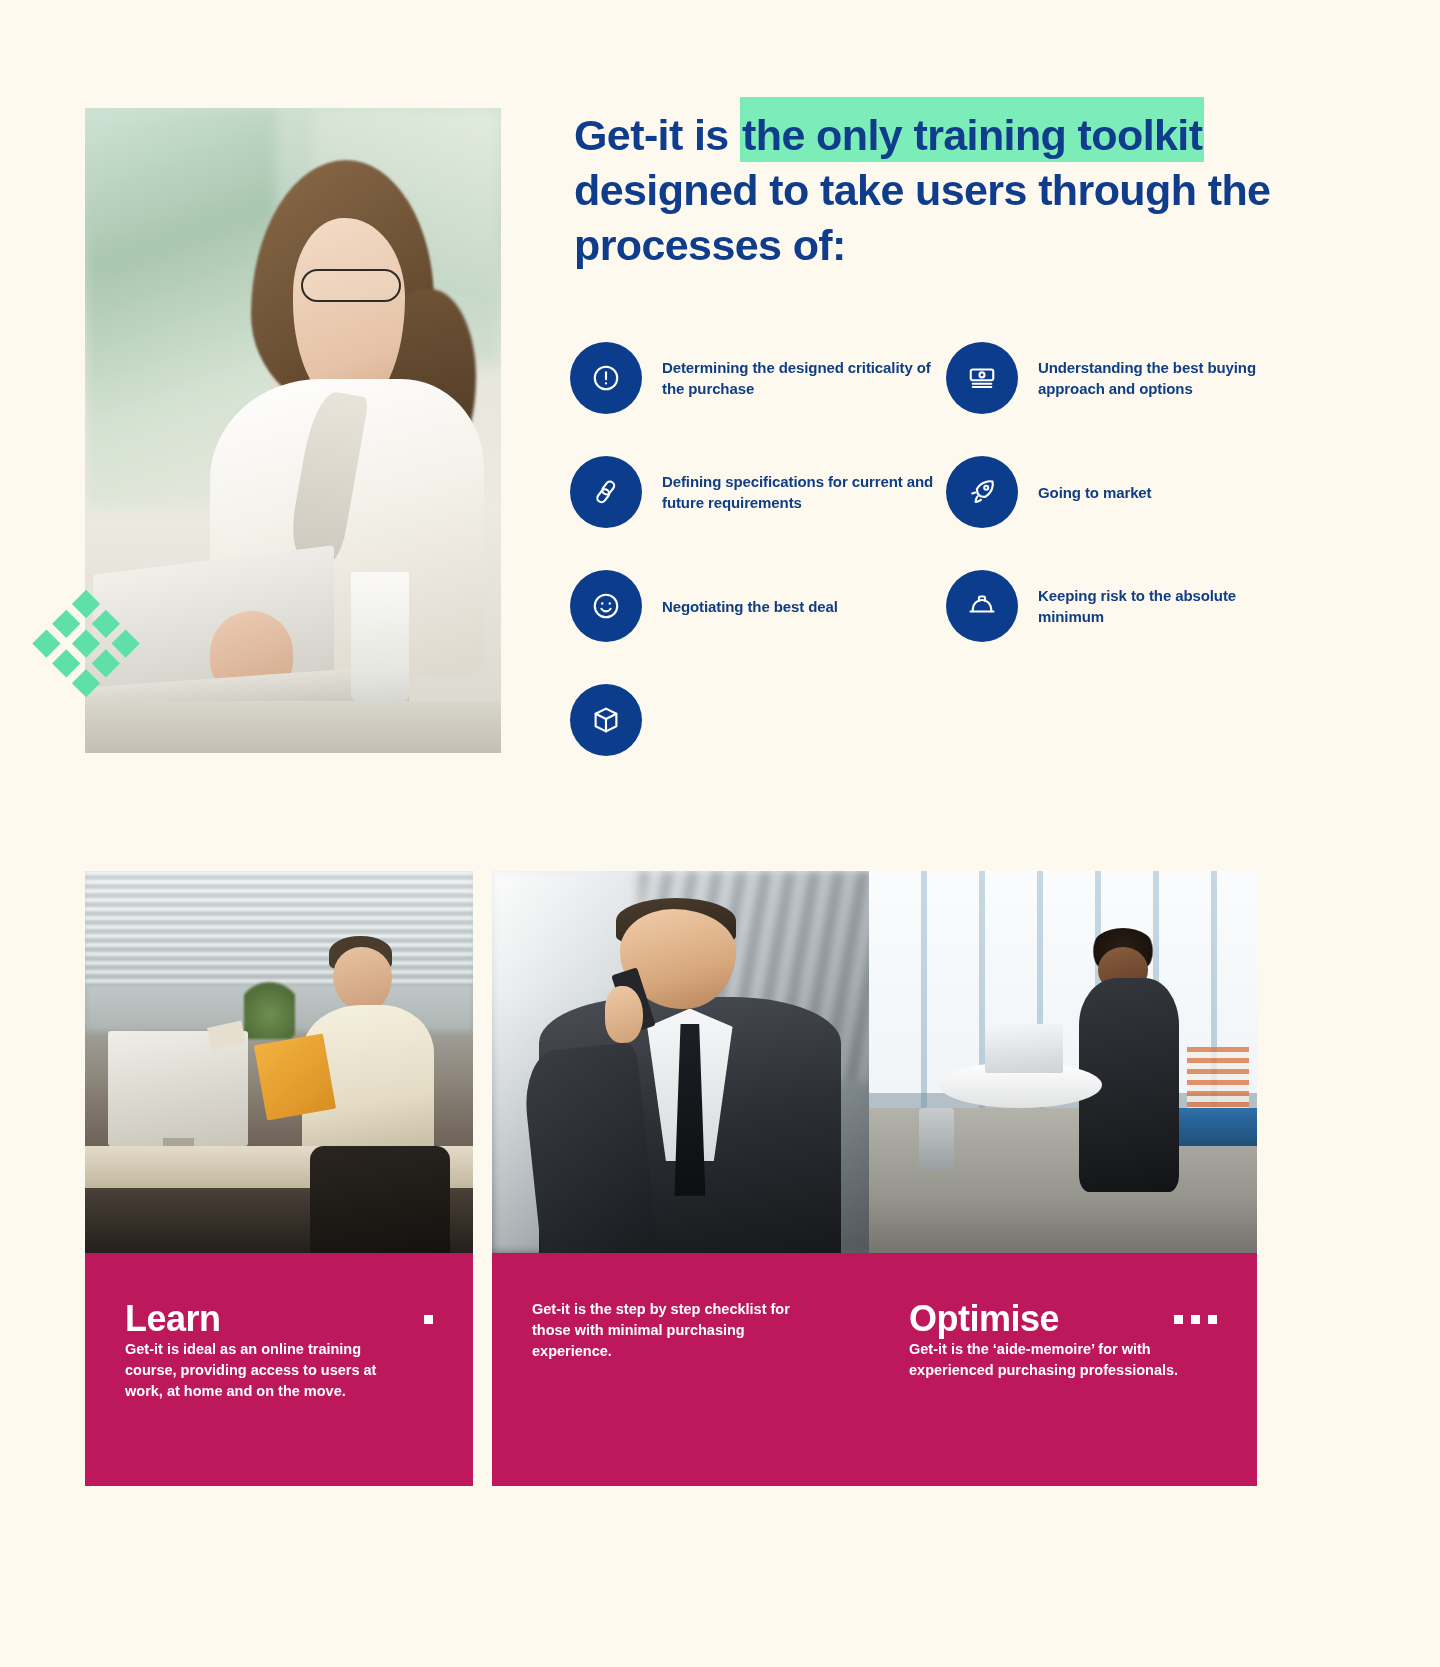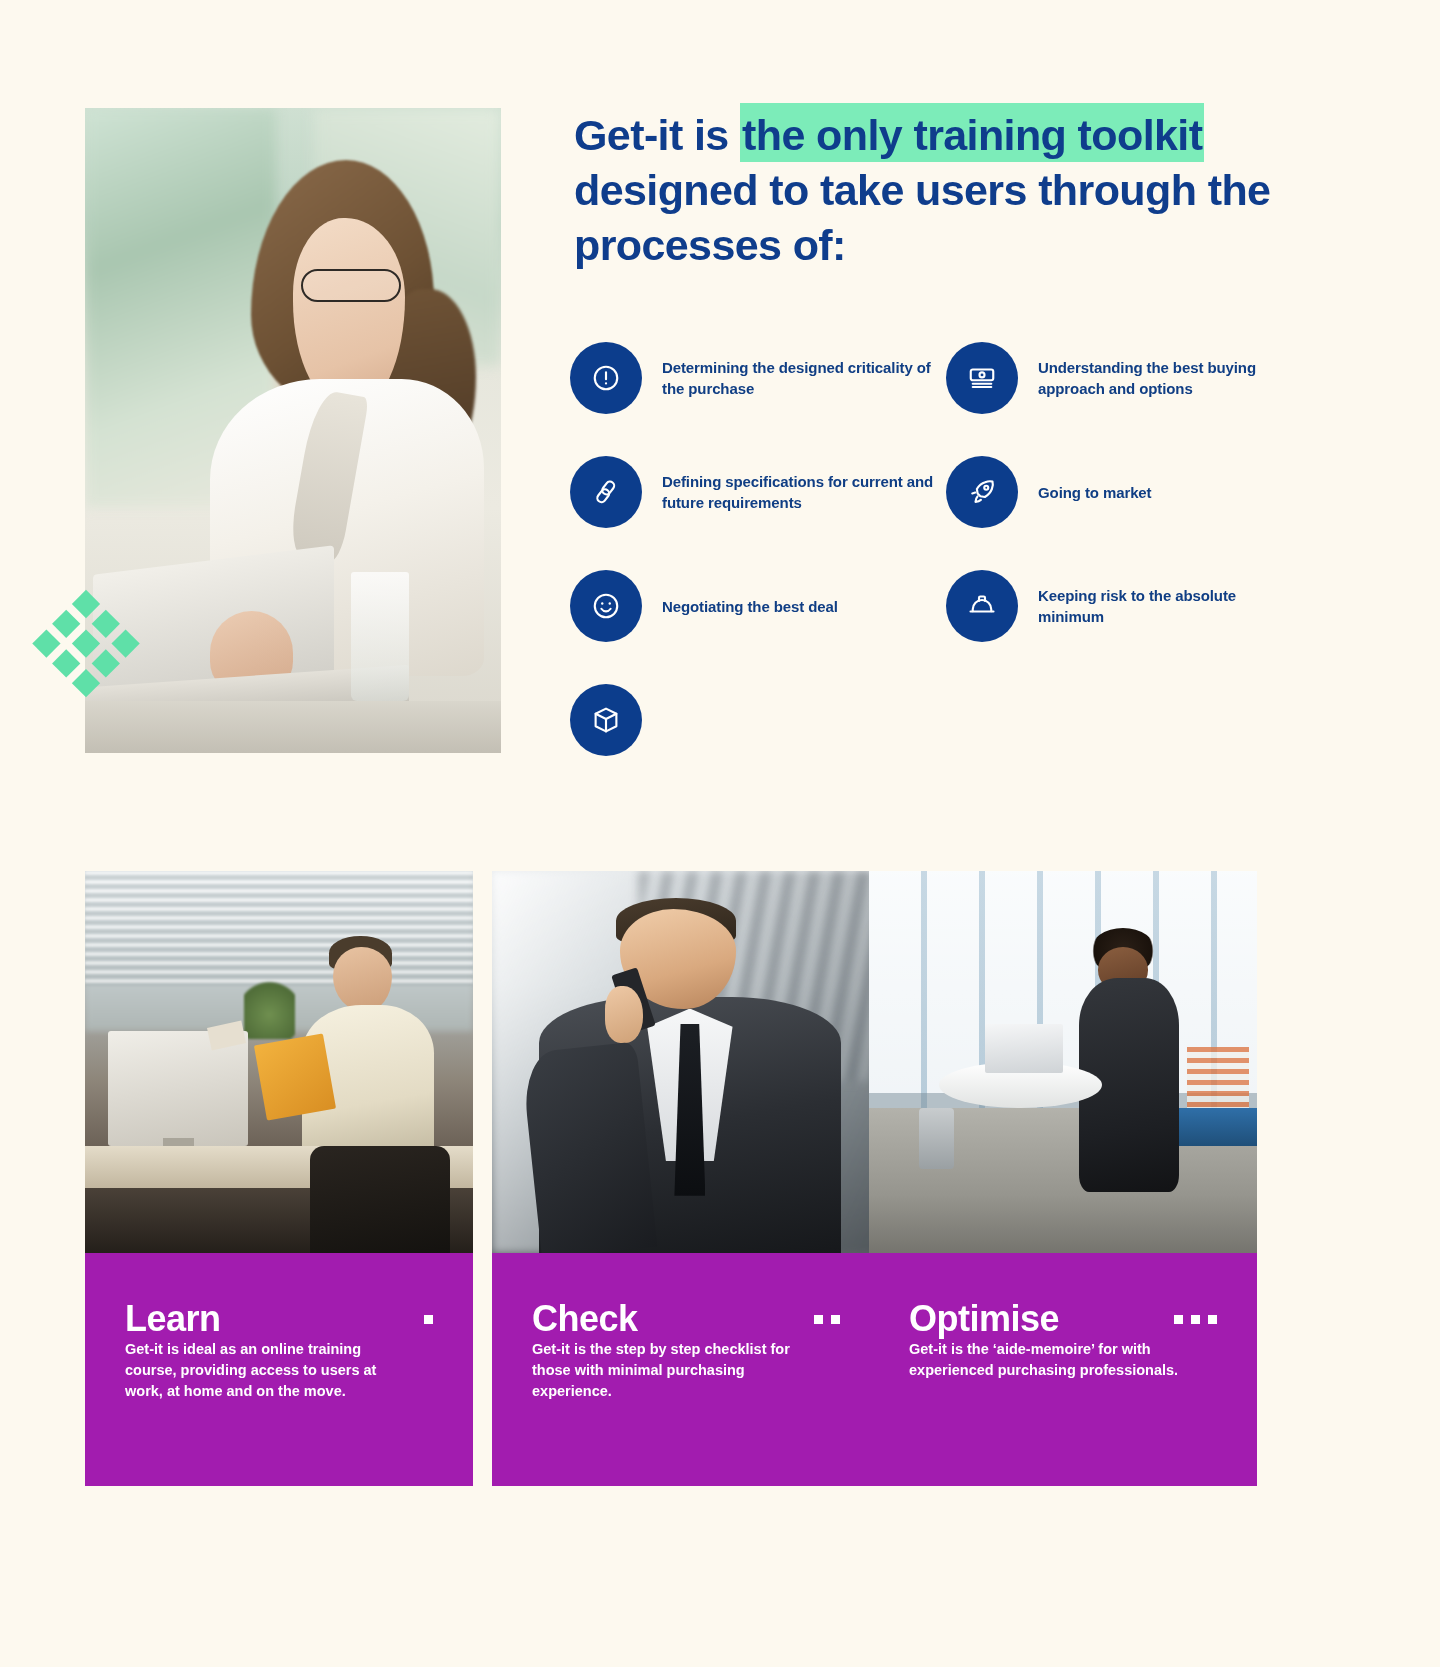--- a/index.html
+++ b/index.html
@@ -144,21 +144,21 @@
     top: 108px;
     width: 700px;
     font-size: 43px;
     line-height: 55px;
     font-weight: 700;
     color: #0f3d8c;
     letter-spacing: -0.6px;
   }
   .hl-mark {
     background: #7cecb9;
-    padding: 8px 2px 3px 2px;
+    padding: 14px 2px 3px 2px;
     box-decoration-break: clone;
     -webkit-box-decoration-break: clone;
   }
 
   
   .features {
     position: absolute;
     left: 570px;
     top: 340px;
     width: 712px;
@@ -219,21 +219,21 @@
     position: relative;
     width: 100%;
     height: 382px;
     overflow: hidden;
     background: #b9b5ac;
   }
   .card-body {
     position: relative;
     width: 100%;
     height: 233px;
-    background: #a21caf;
+    background: #be185d;
     padding: 46px 40px 0 40px;
   }
   .card-title-row {
     display: flex;
     align-items: center;
     justify-content: space-between;
   }
   .card-title {
     font-size: 36px;
     font-weight: 700;
@@ -610,27 +610,20 @@
           <div class="pp-shirt"></div>
           <div class="pp-tie"></div>
           <div class="pp-hair"></div>
           <div class="pp-head"></div>
           <div class="pp-phone"></div>
           <div class="pp-hand"></div>
           <div class="pp-arm"></div>
         </div>
       </div>
       <div class="card-body">
-        <div class="card-title-row">
-          <h2 class="card-title">Check</h2>
-          <div class="card-dots">
-            <i></i>
-            <i></i>
-          </div>
-        </div>
         <p class="card-desc">Get-it is the step by step checklist for those with minimal purchasing experience.</p>
       </div>
     </article>
 
     <article class="card card-3">
       <div class="card-photo">
         <div class="photo-table">
           <div class="pt-windows"></div>
           <div class="pt-floorline"></div>
           <div class="pt-floor"></div>

